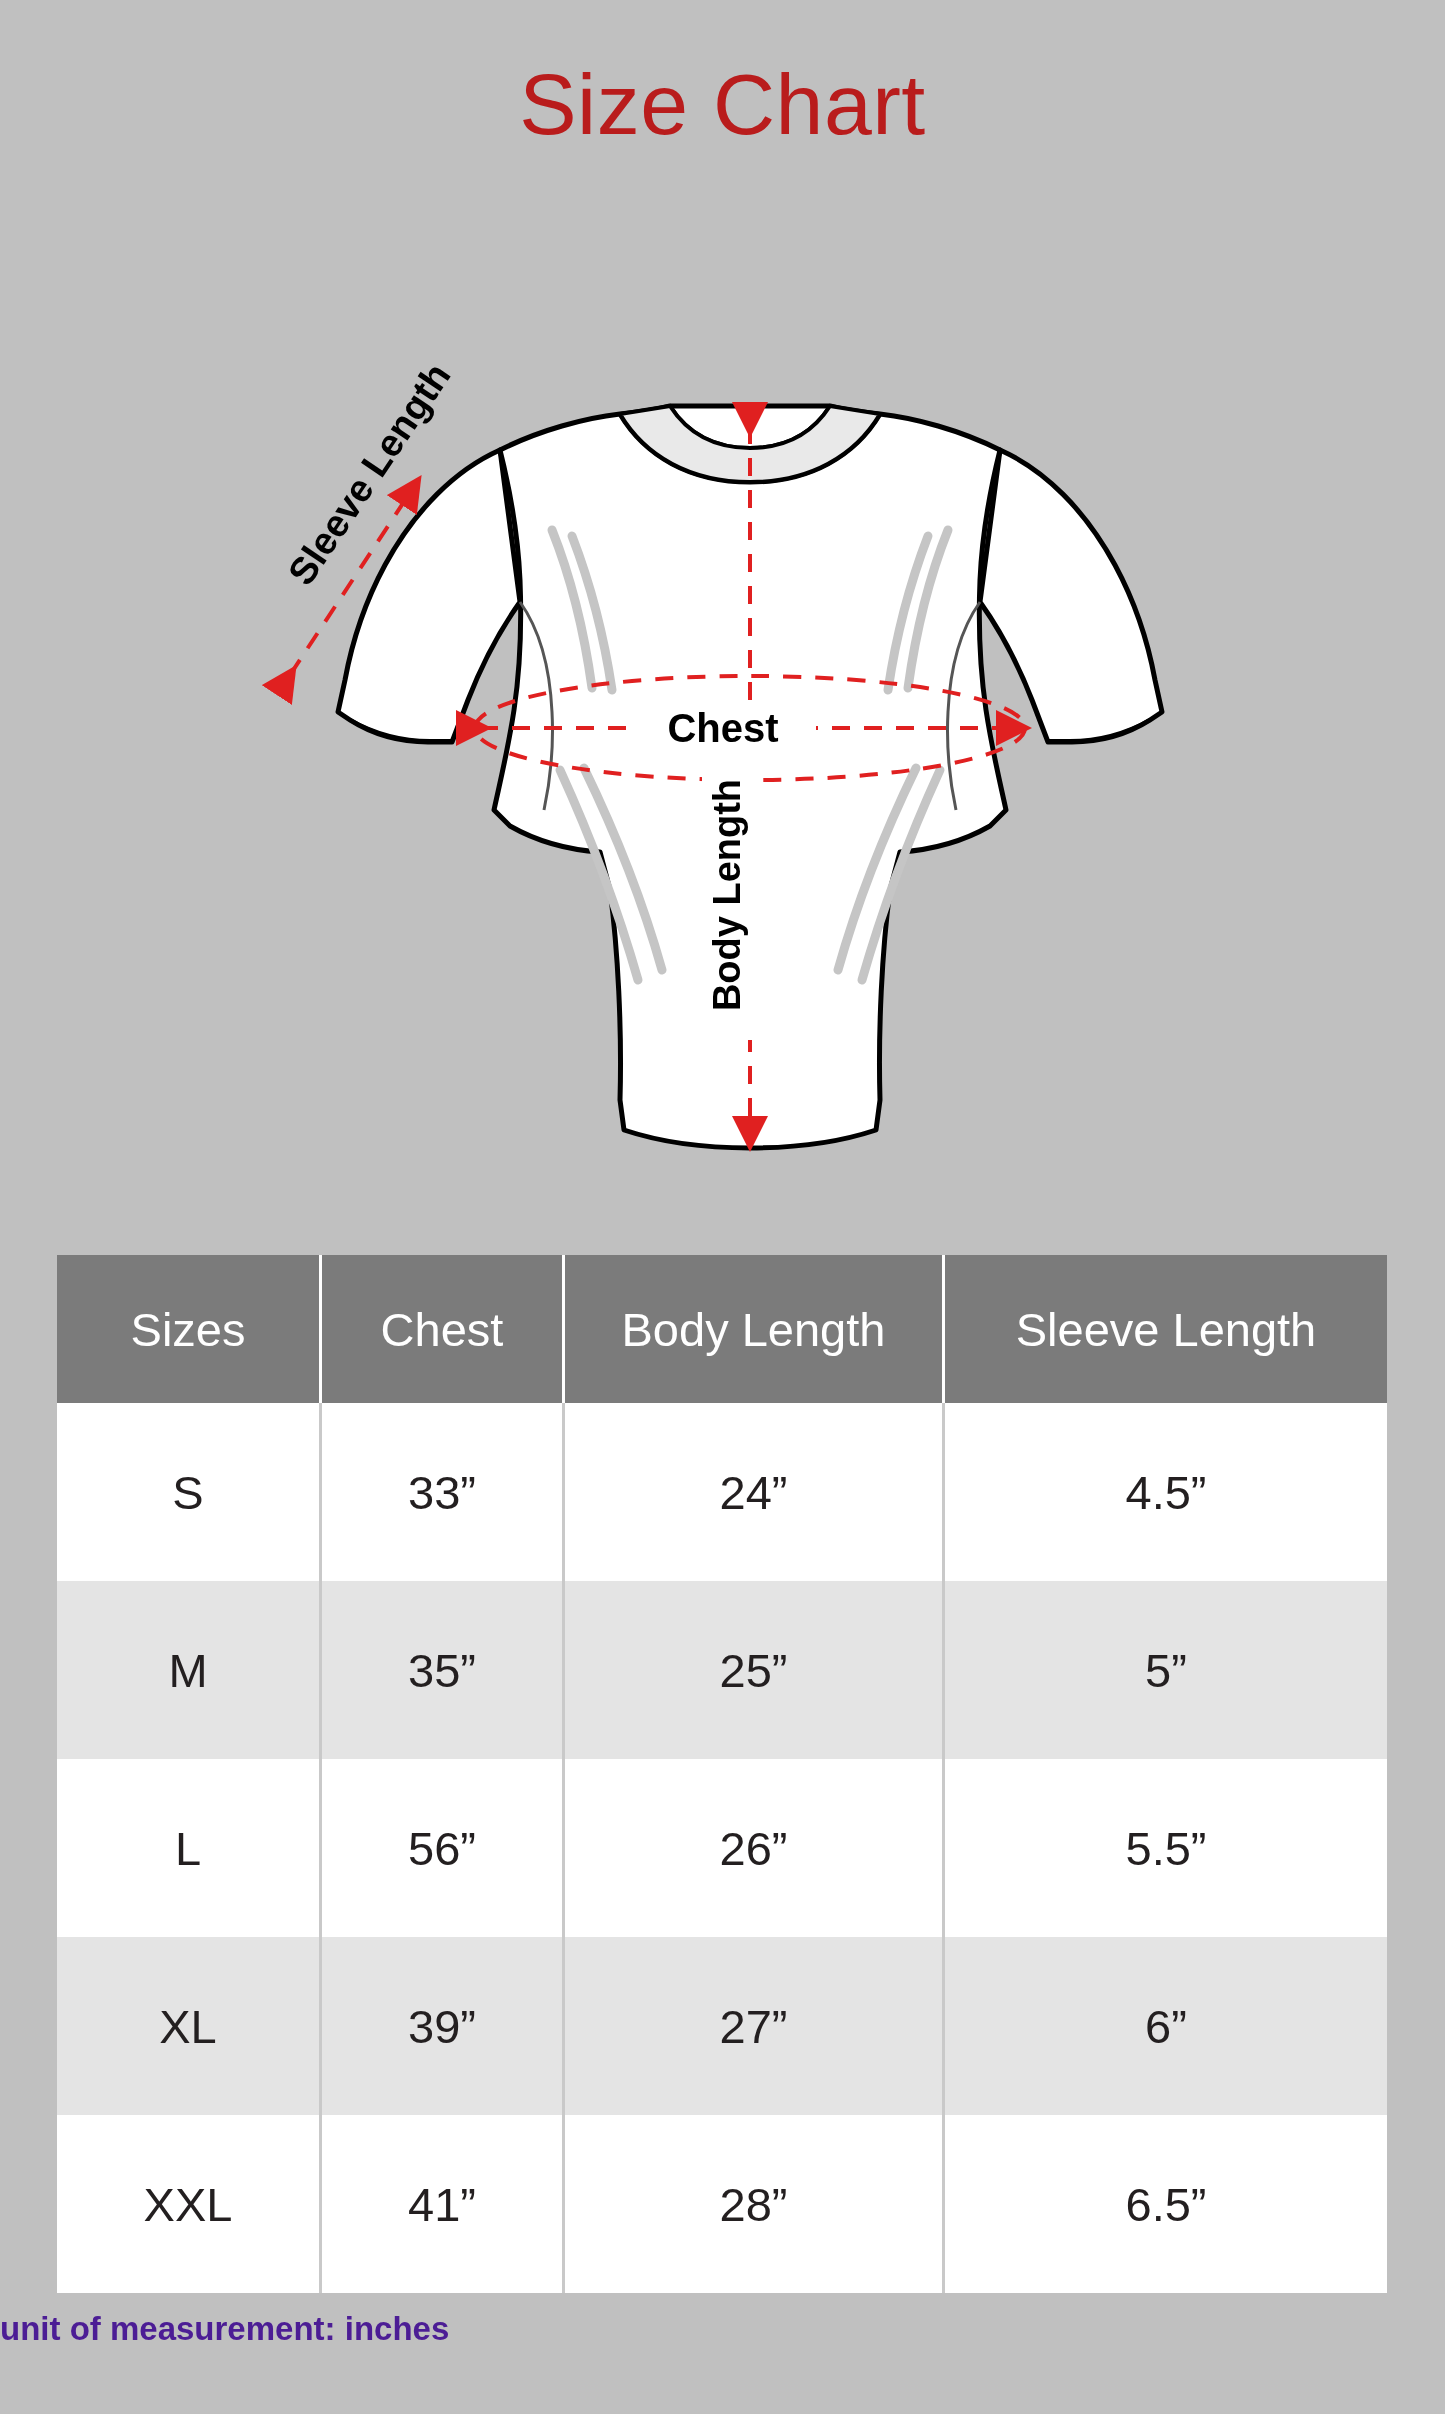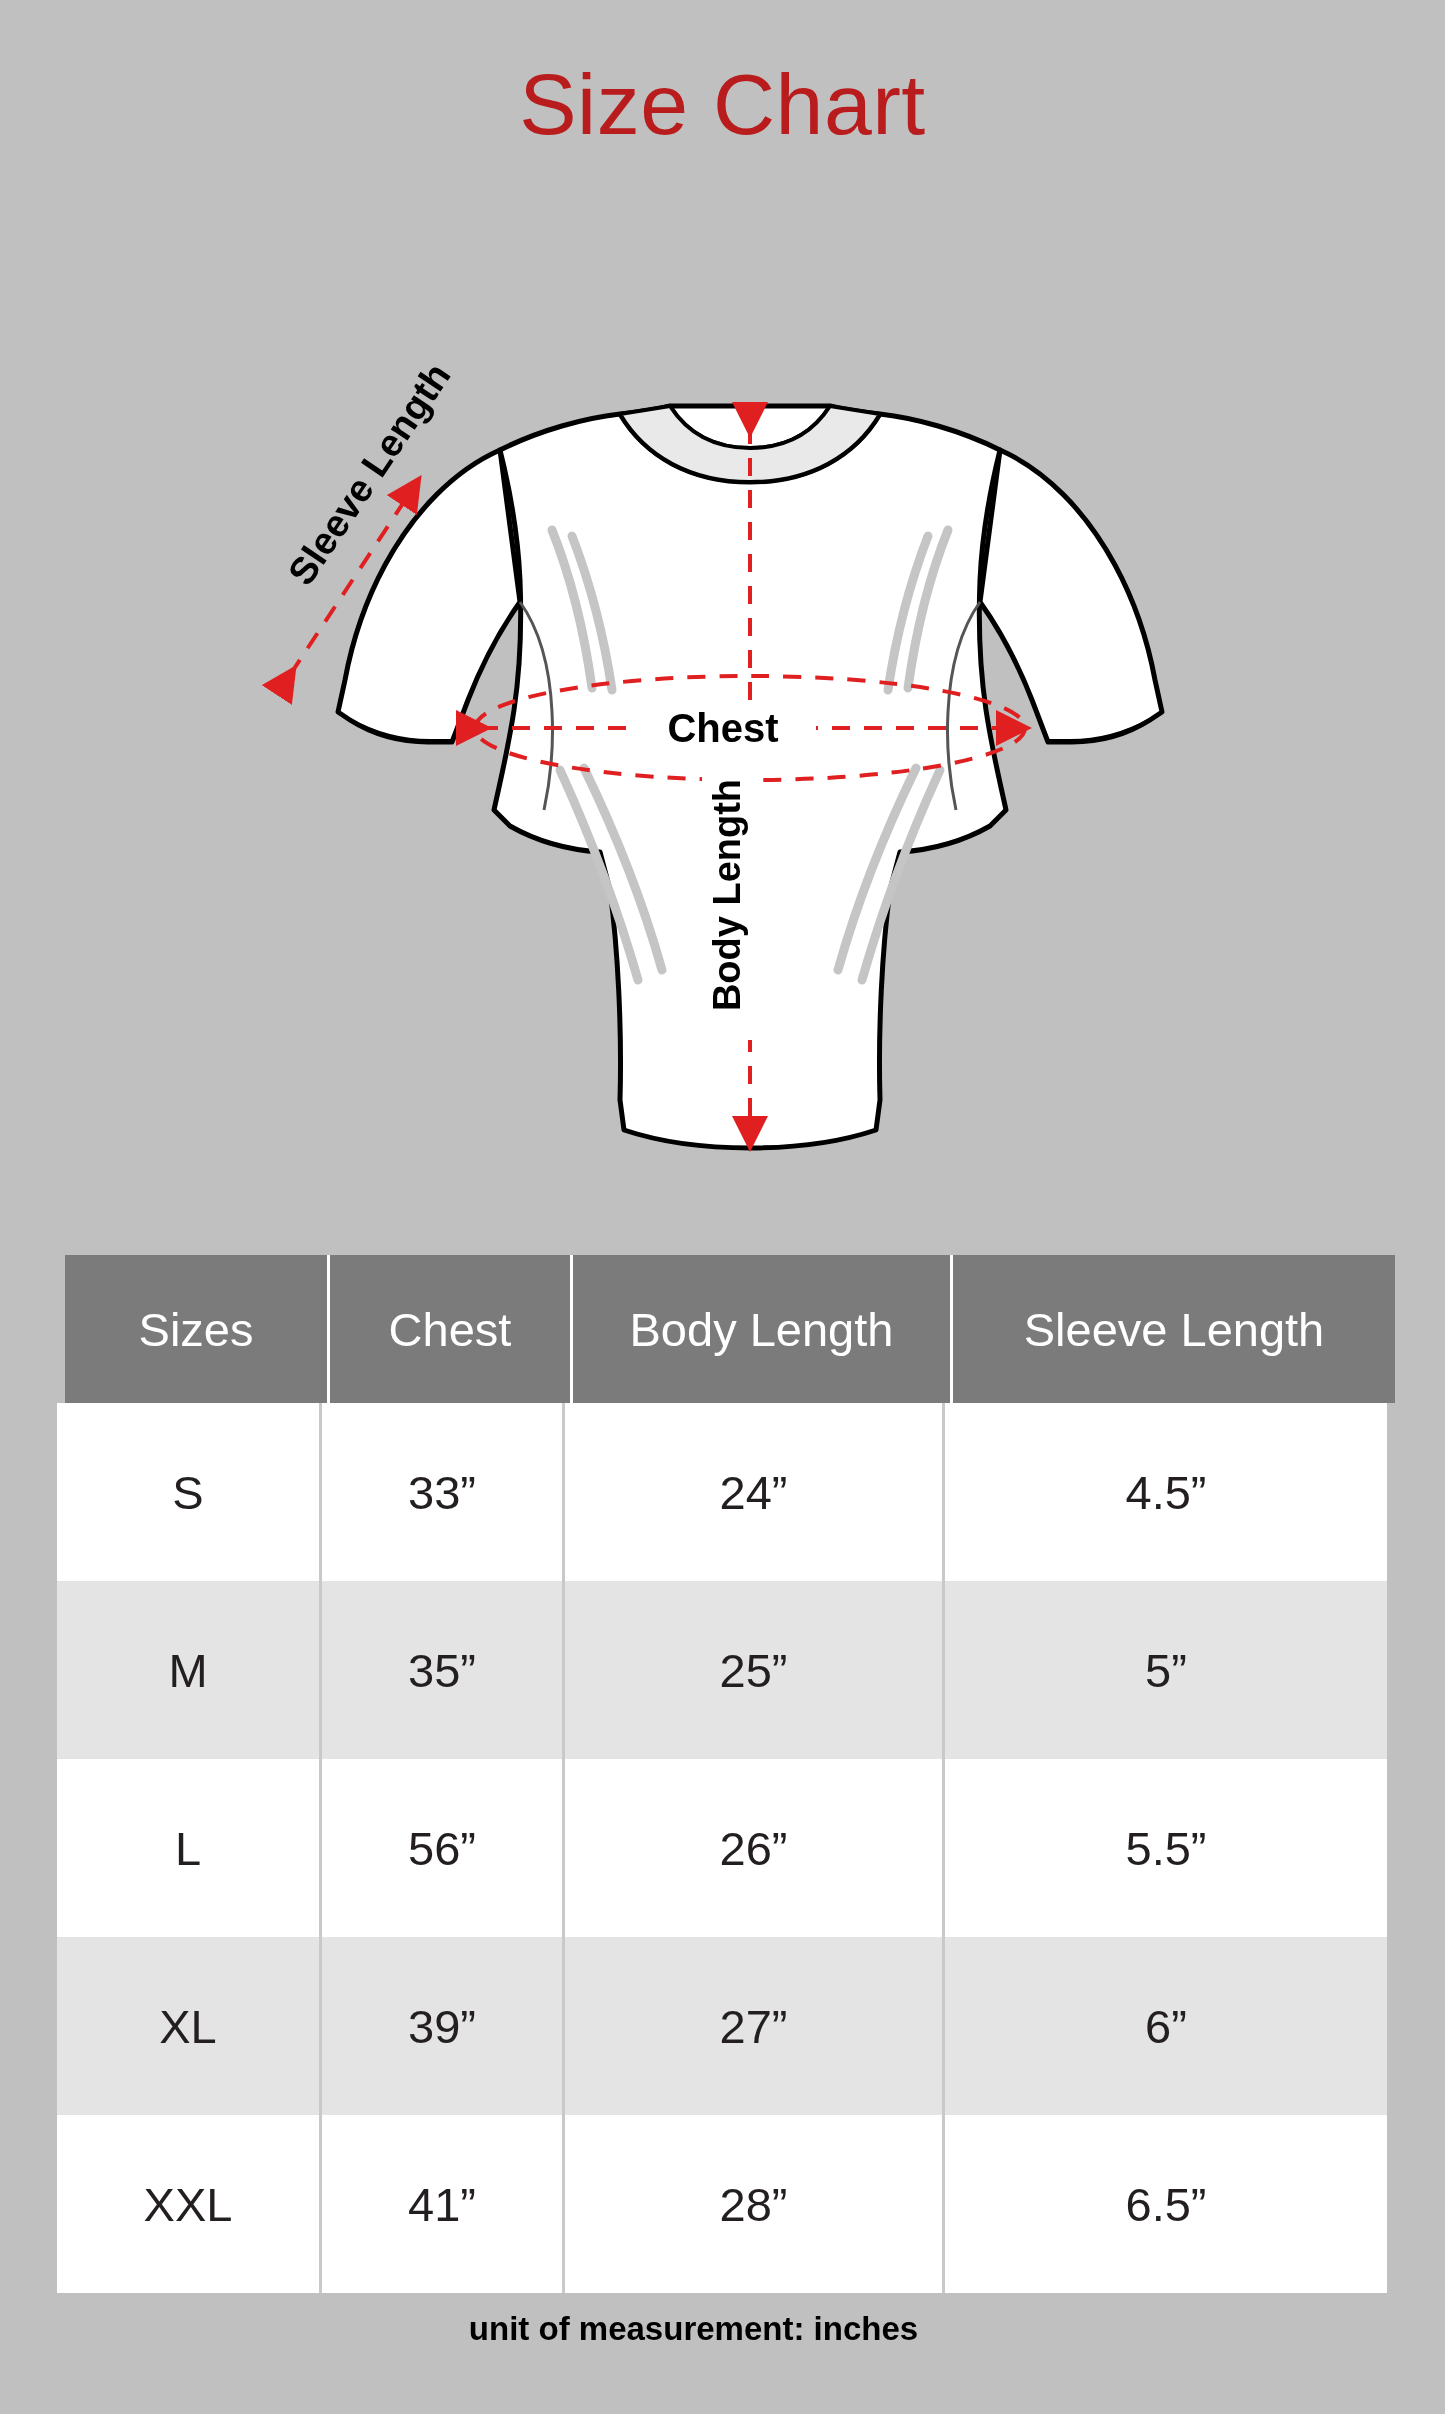--- a/index.html
+++ b/index.html
@@ -48,21 +48,20 @@
     width: 1330px;
   }
   .row {
     display: flex;
     width: 1330px;
     box-sizing: border-box;
   }
   .row.header {
     background: #7b7b7b;
     height: 148px;
-    margin-left: 8px;
   }
   .row.body {
     height: 178px;
   }
   .row.odd { background: #ffffff; }
   .row.even { background: #e4e4e4; }
   .cell {
     display: flex;
     align-items: center;
     justify-content: center;
@@ -83,24 +82,24 @@
   .row.body .cell:last-child { border-right: none; text-align: right; }
   .c0 { width: 265px; }
   .c1 { width: 243px; }
   .c2 { width: 380px; }
   .c3 { width: 442px; }
   .footnote {
     position: absolute;
     left: 0;
     top: 2310px;
     width: 1387px;
-    text-align: center;
+    text-align: left;
     font-size: 33px;
     font-weight: 700;
-    color: #000000;
+    color: #4c1d95;
   }
   .lbl {
     font-family: "Liberation Sans", sans-serif;
     font-weight: 700;
     fill: #000000;
   }
 </style>
 </head>
 <body>
 

